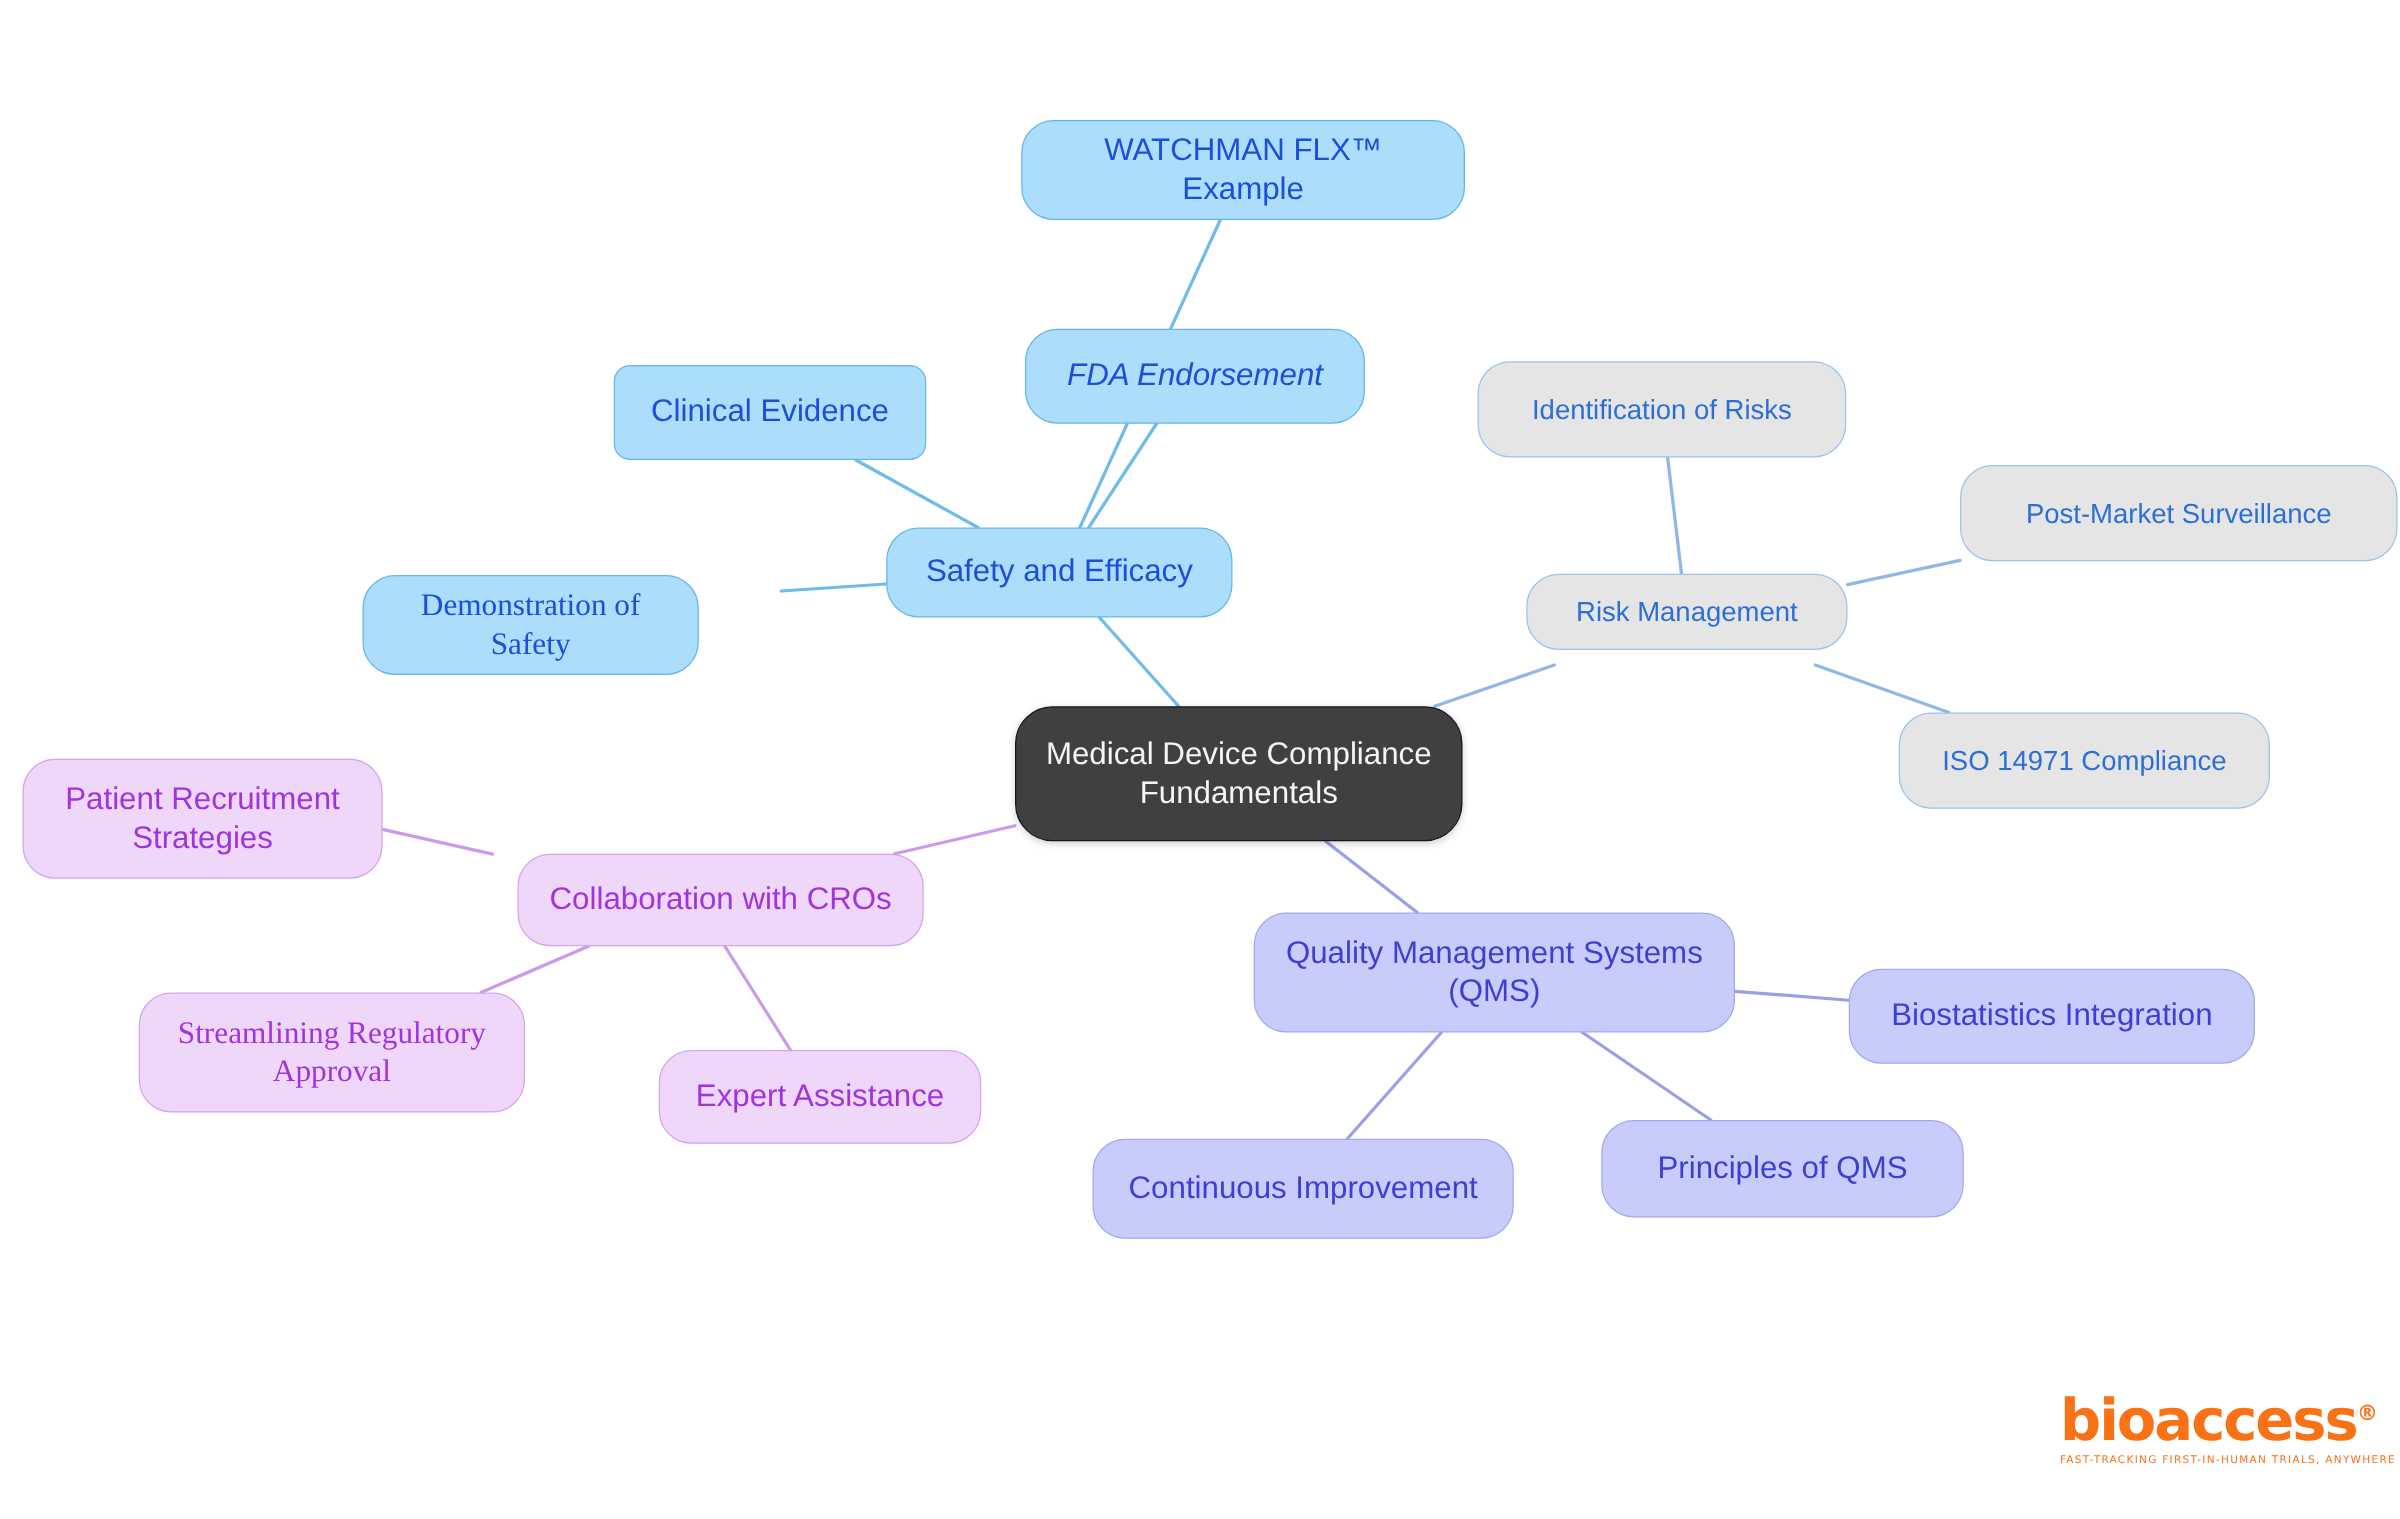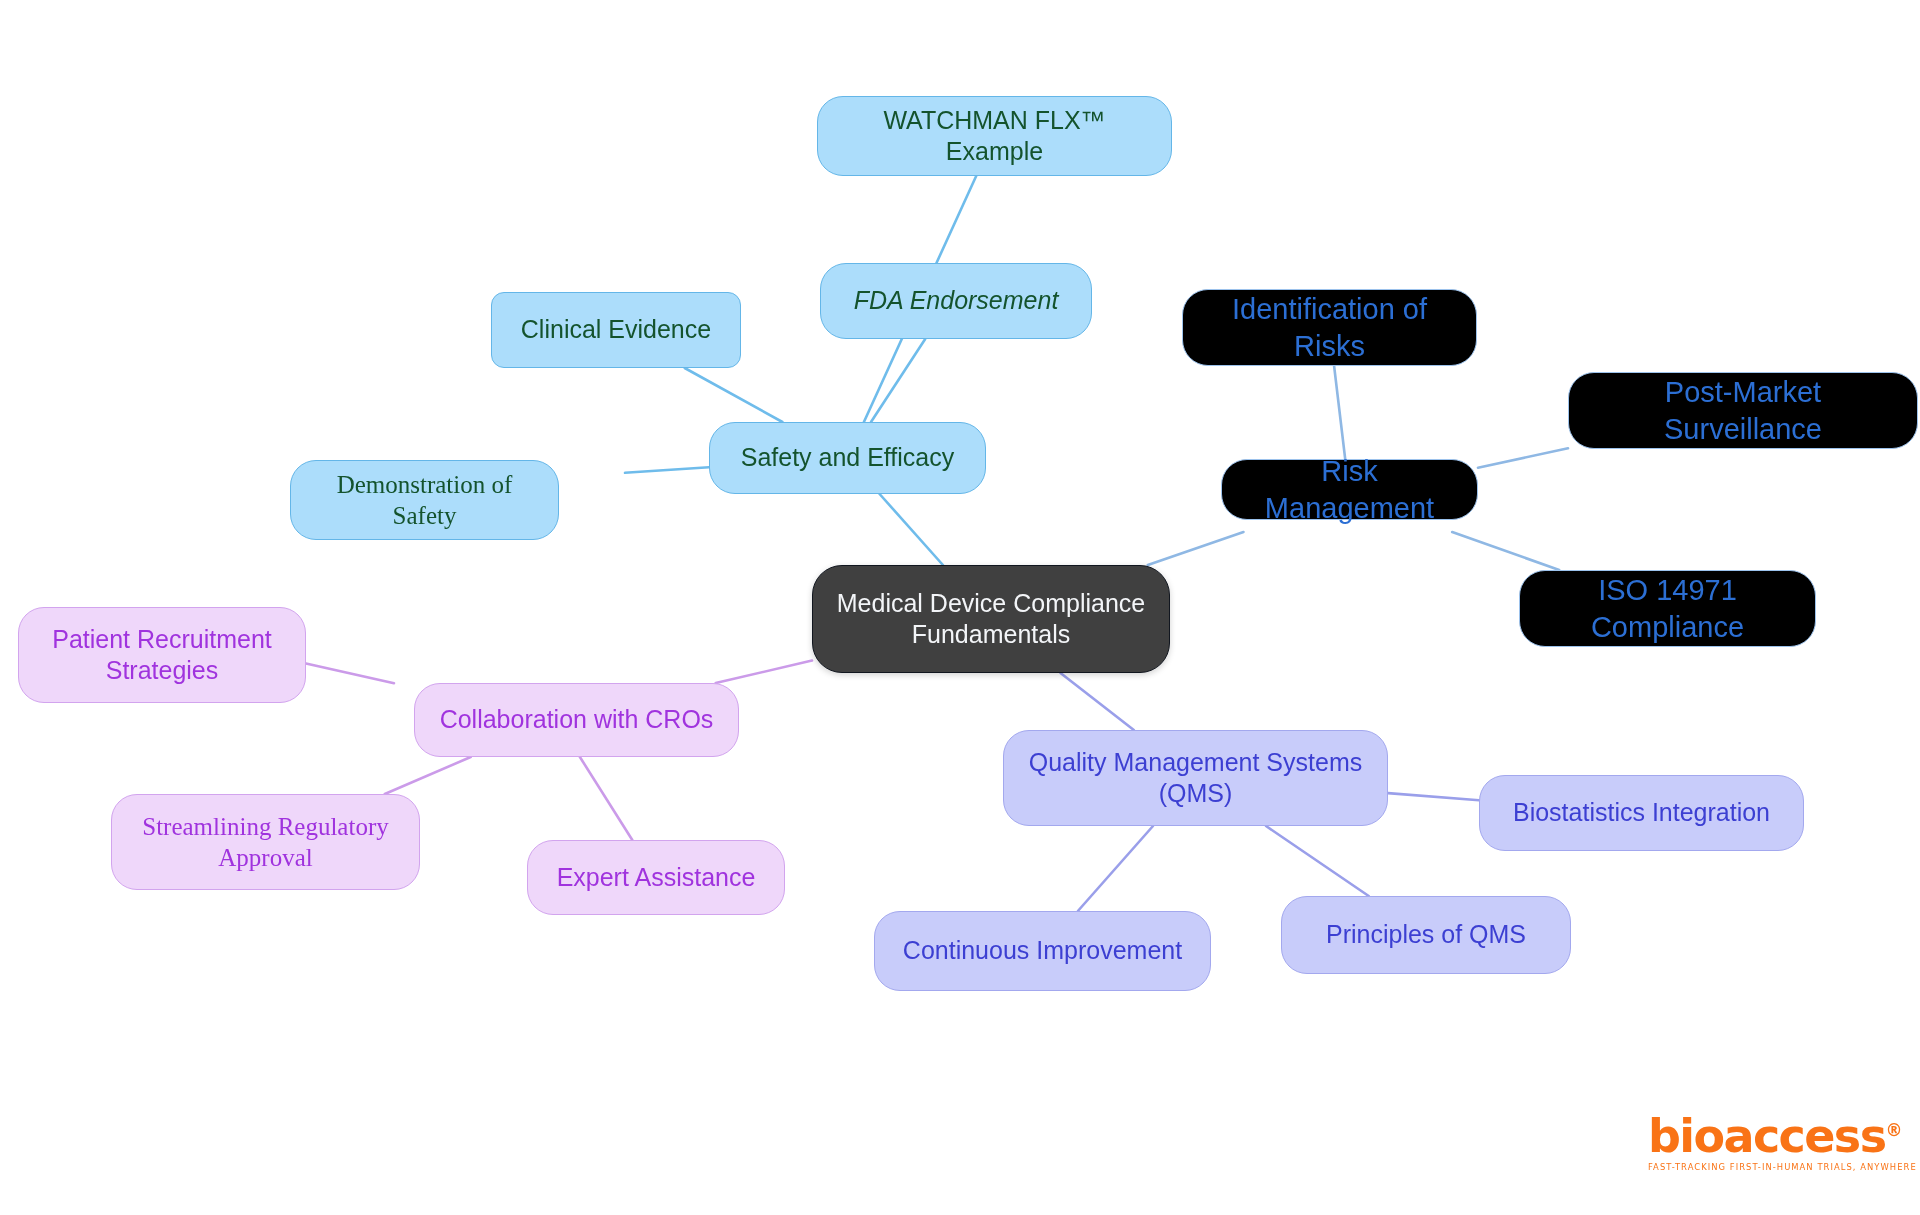--- a/index.html
+++ b/index.html
@@ -42,28 +42,28 @@
     background: #404040;
     border-color: #11161f;
     color: #f3f5f8;
     font-size: 25px;
     border-radius: 30px;
     box-shadow: 0 2px 6px rgba(0,0,0,0.18);
   }
   .node.sky {
     background: #ACDDFB;
     border-color: #64B6E8;
-    color: #14532d;
+    color: #1d4ed8;
     font-size: 25px;
   }
   .node.corn {
-    background: #000000;
+    background: #e5e5e5;
     border-color: #9CC2EC;
     color: #2C6FD4;
-    font-size: 29px;
+    font-size: 22px;
   }
   .node.peri {
     background: #C8CCFA;
     border-color: #A3A8EE;
     color: #3C3FD2;
     font-size: 25px;
   }
   .node.violet {
     background: #EFD7FA;
     border-color: #D2A4EE;

